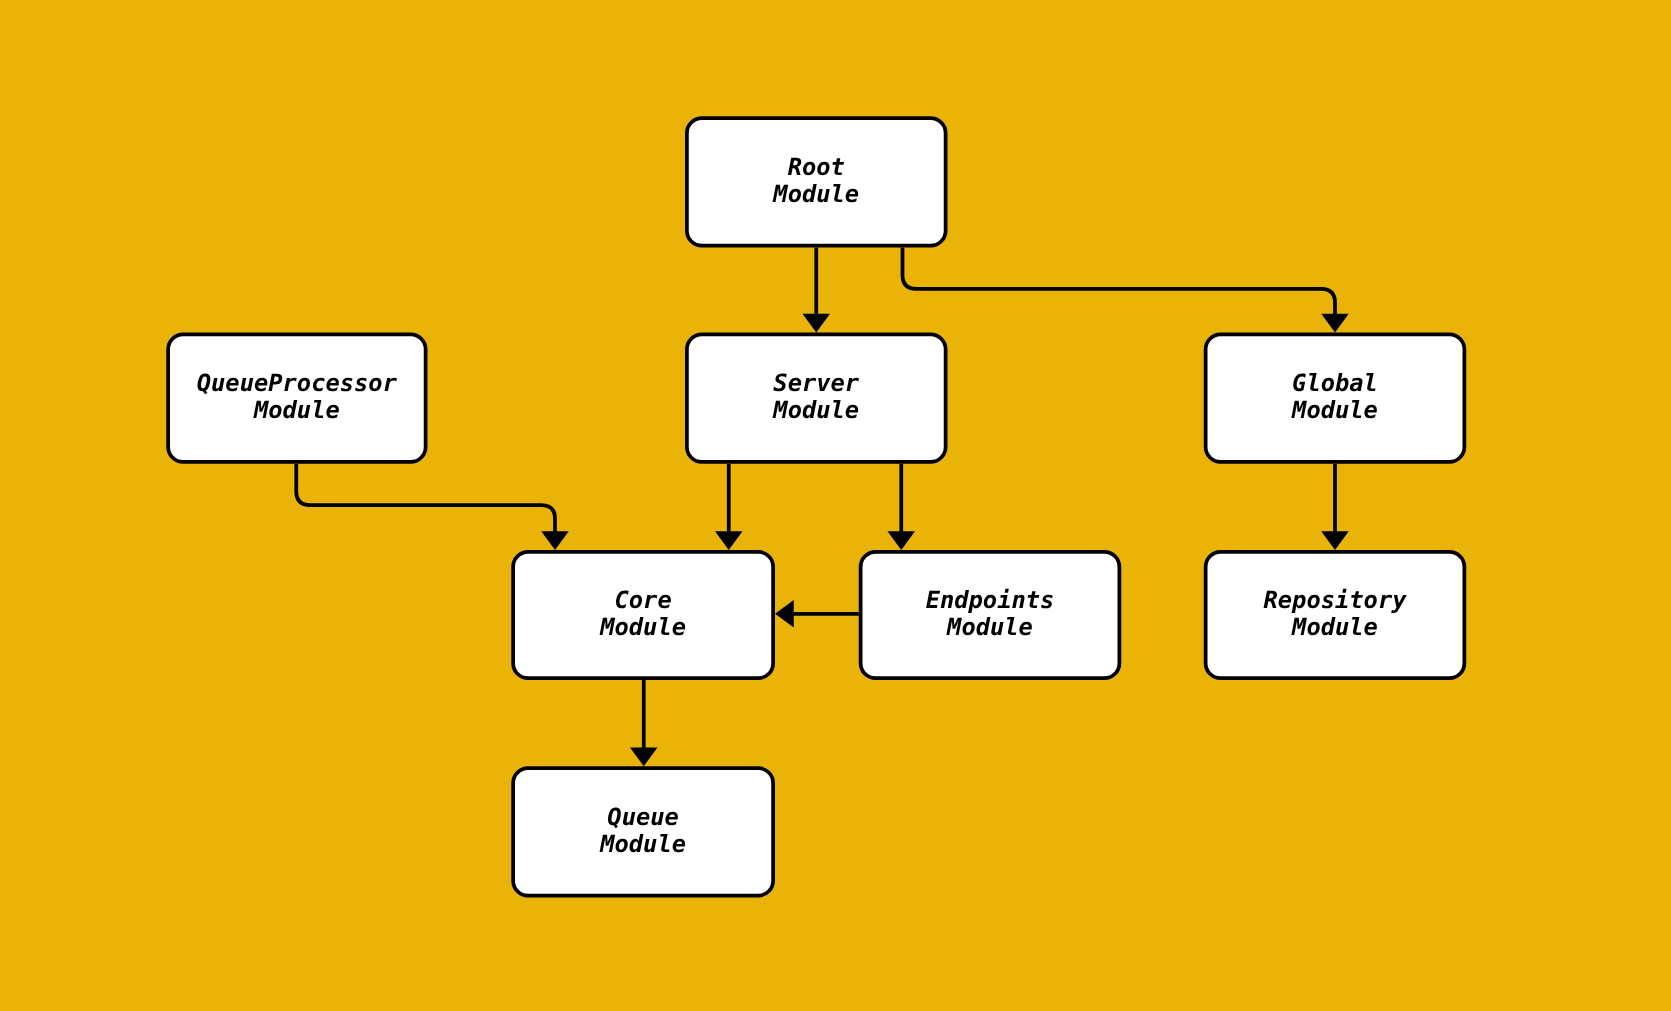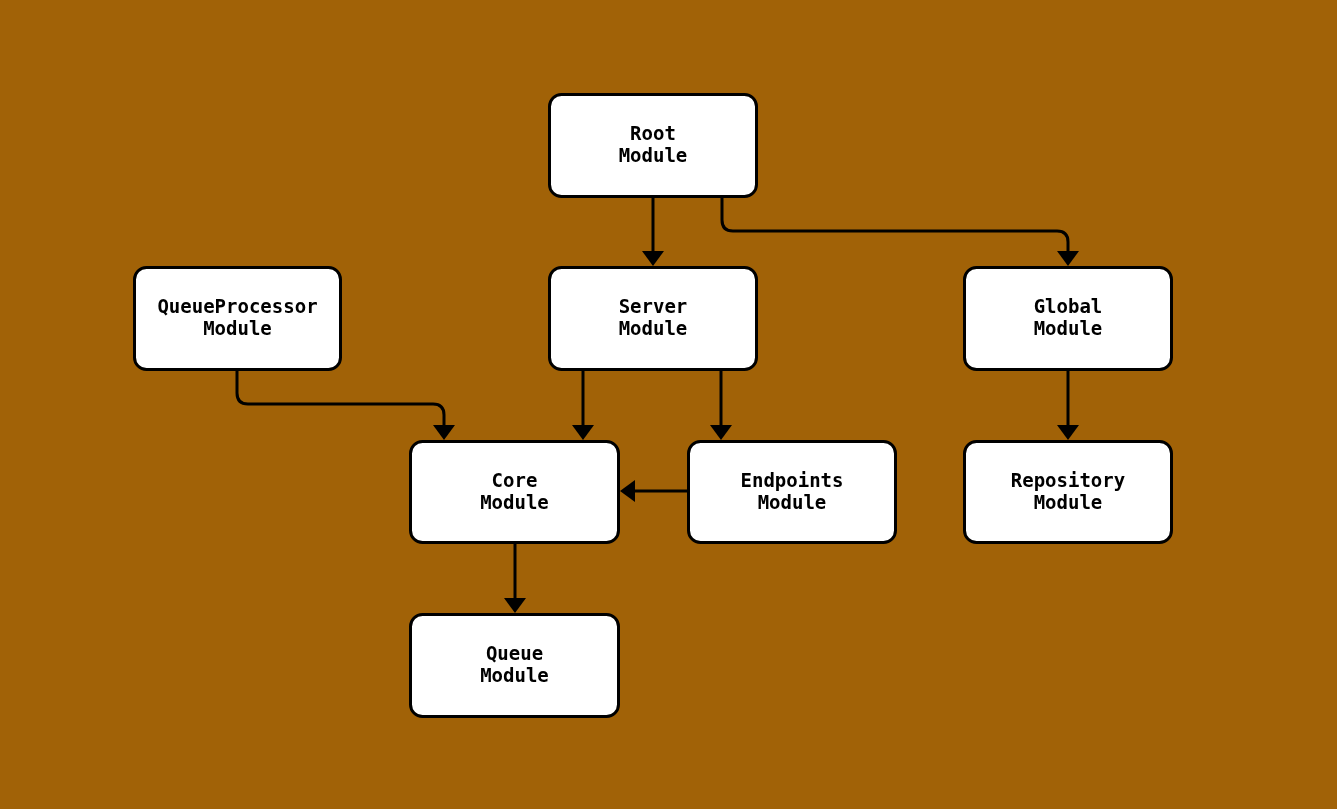--- a/index.html
+++ b/index.html
@@ -11,21 +11,22 @@
   body {
     width: 1337px;
     height: 809px;
     overflow: hidden;
     font-family: "DejaVu Sans Mono", "Liberation Mono", monospace;
   }
   #diagram-root {
     position: relative;
     width: 1337px;
     height: 809px;
-    background: #a16207;
+    background: #eab308;
+    font-style: italic;
   }
   svg#diagram-canvas {
     display: block;
     width: 1337px;
     height: 809px;
   }
   .node-box {
     fill: #ffffff;
     stroke: #000000;
     stroke-width: 3;

